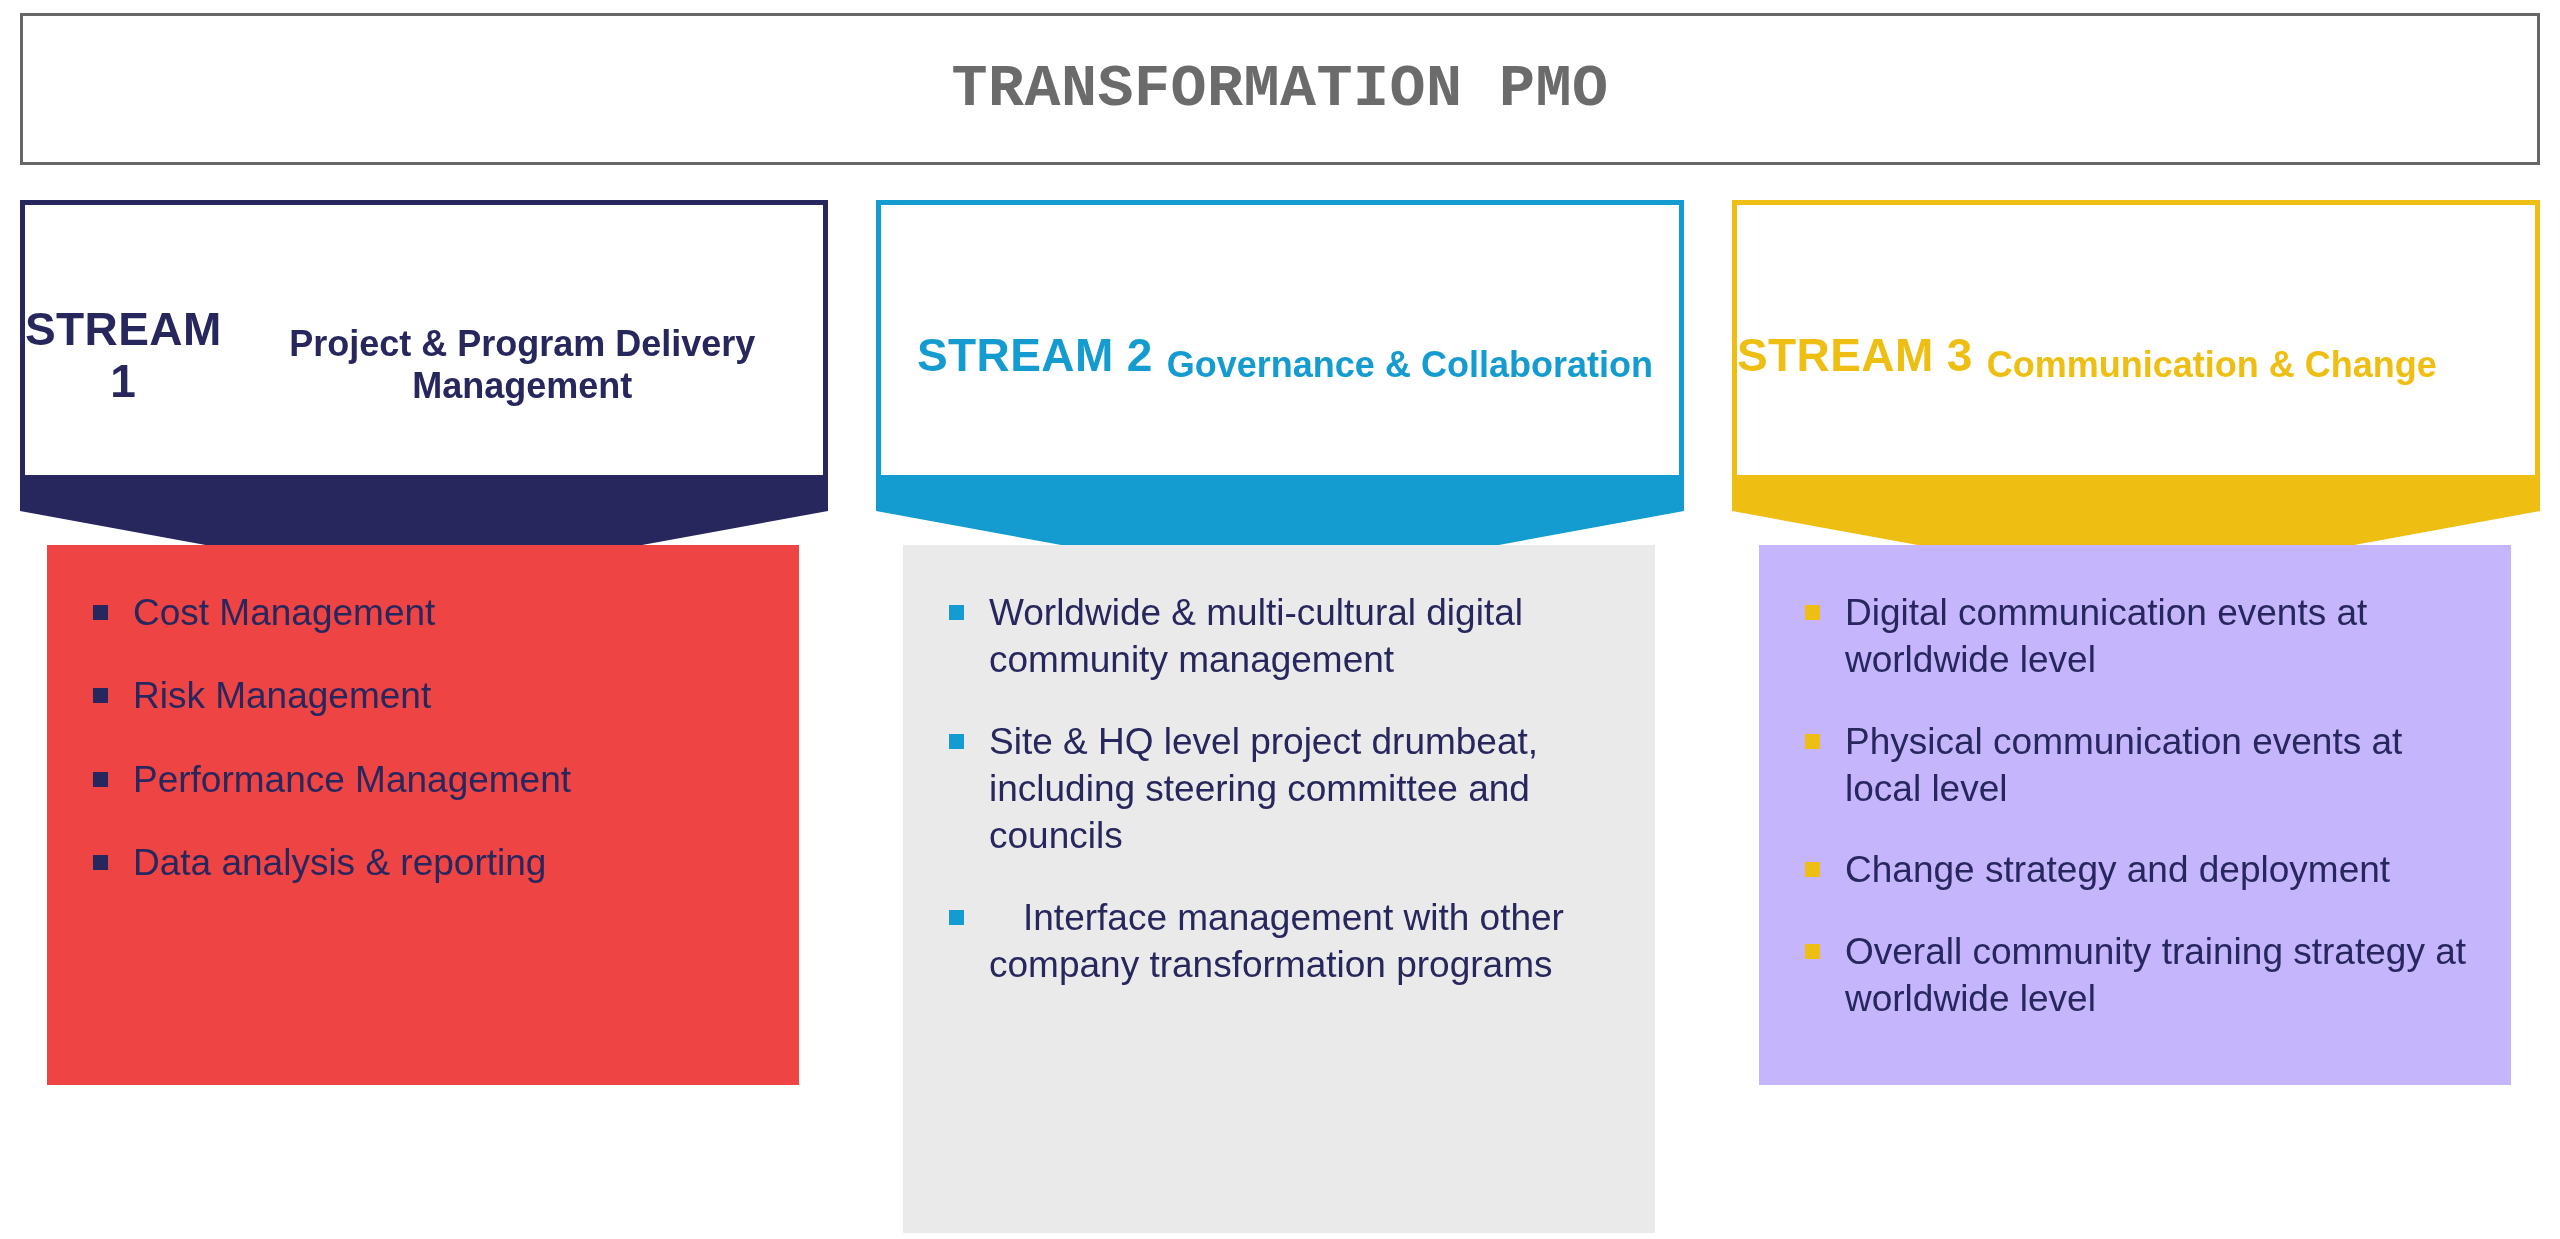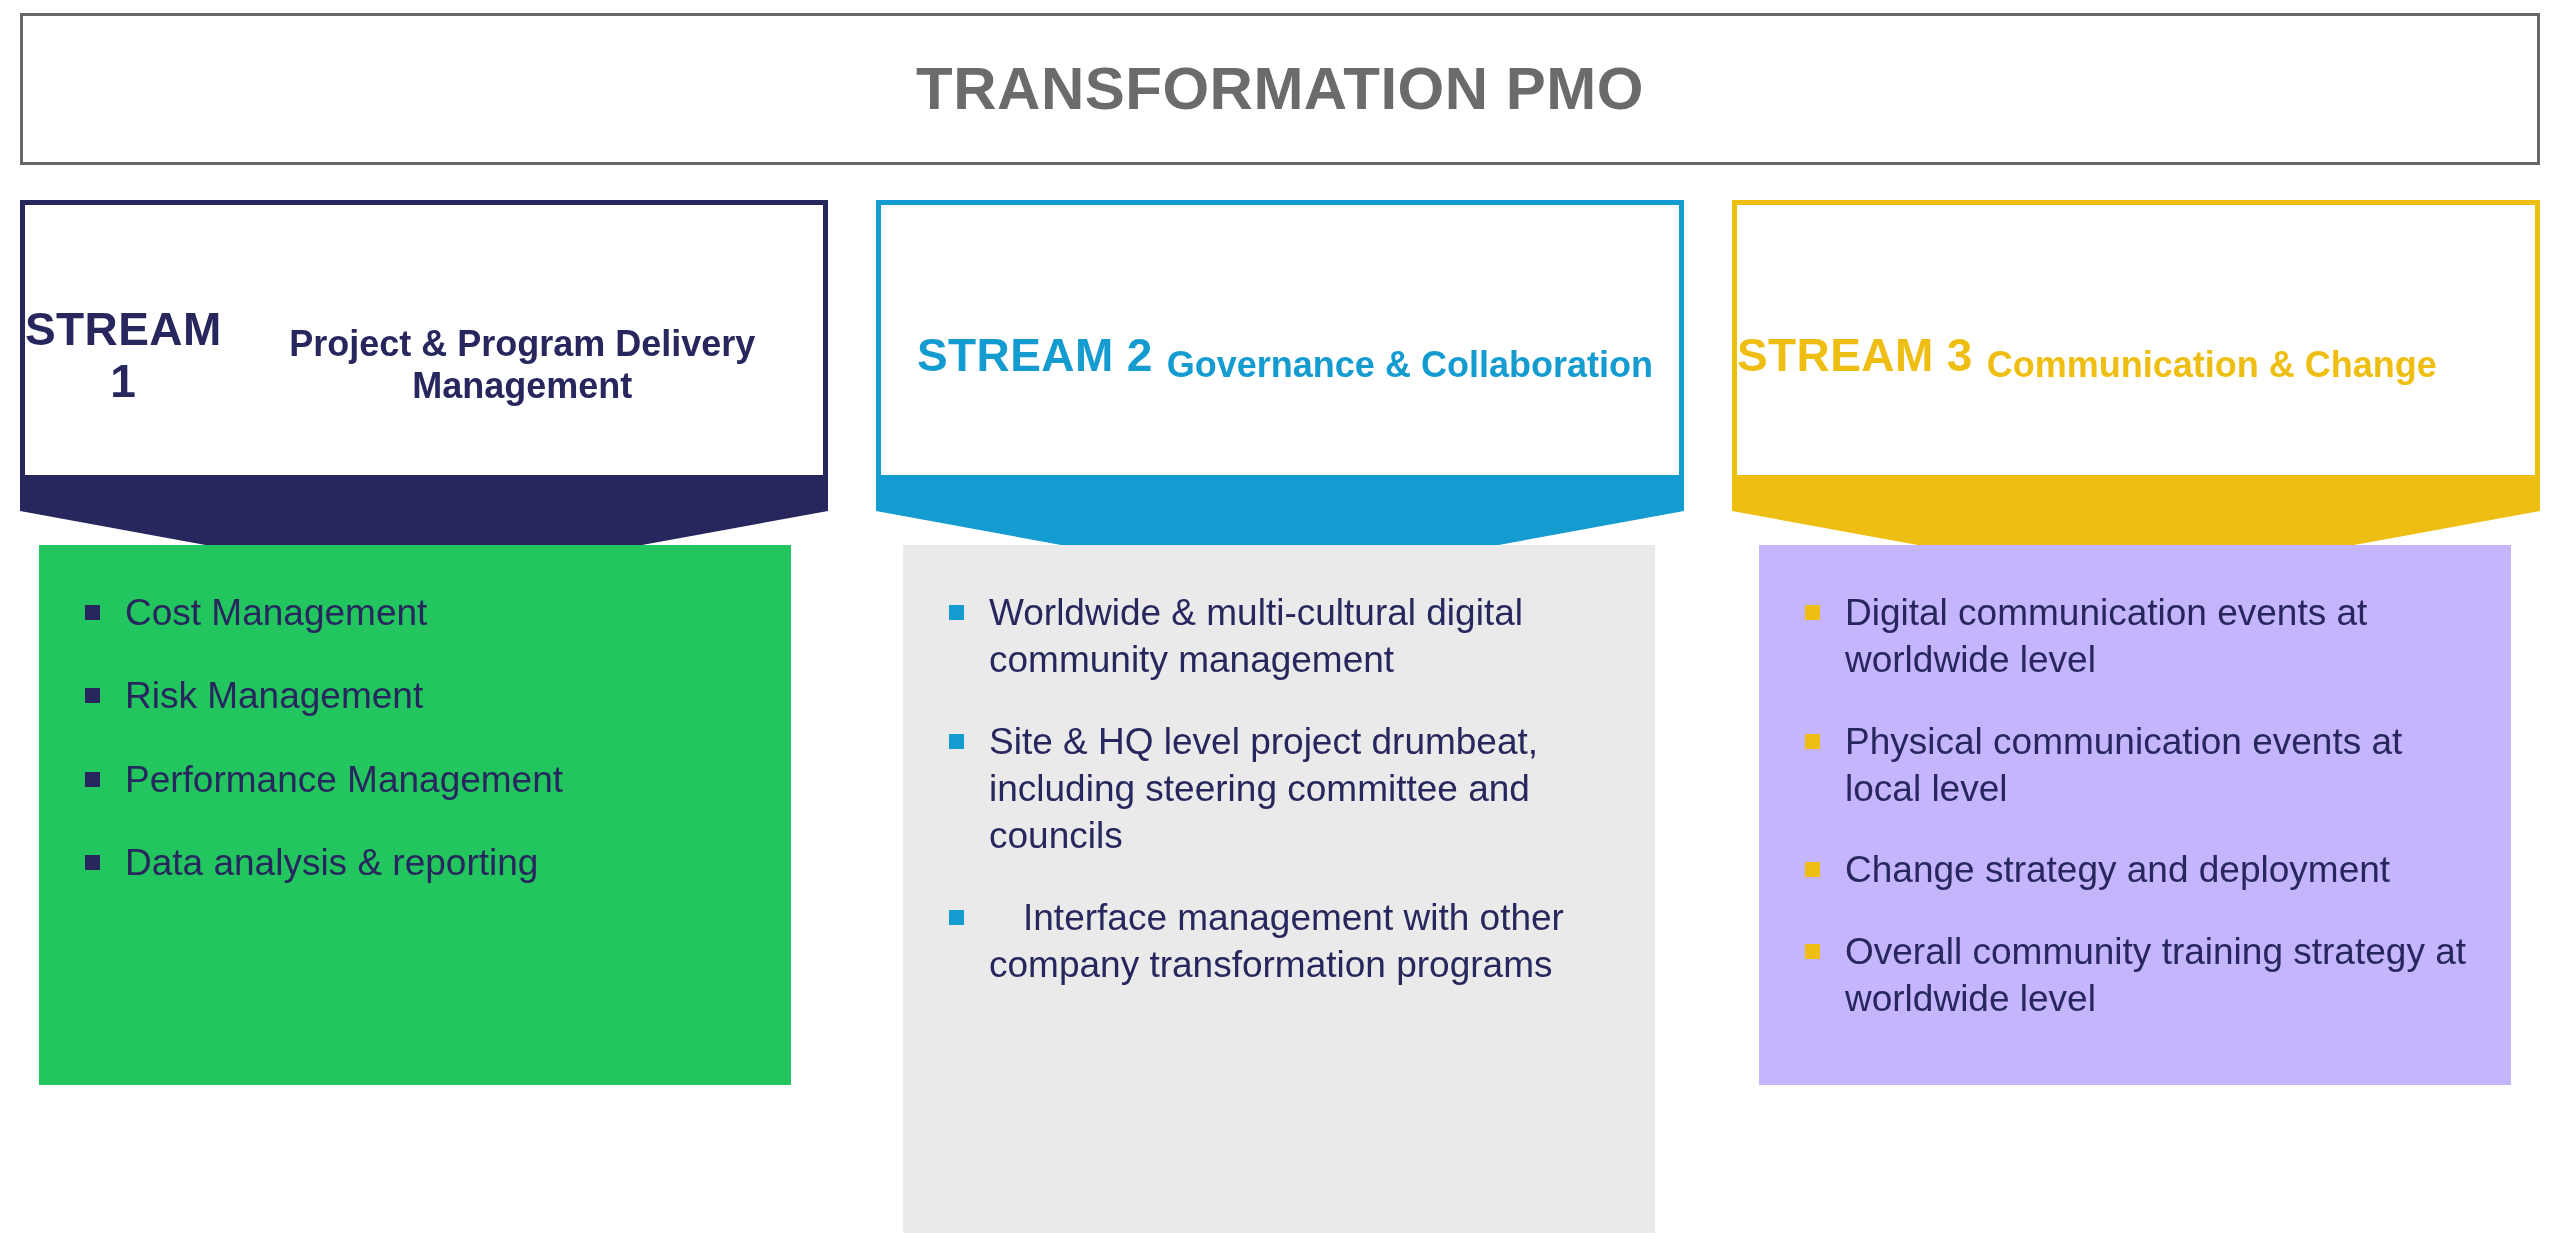--- a/index.html
+++ b/index.html
@@ -30,20 +30,21 @@
     justify-content: center;
   }
   .title-text {
     font-size: 60px;
     font-weight: bold;
     color: #6b6b6b;
     letter-spacing: 0.5px;
     text-align: center;
     line-height: 1.1;
     white-space: nowrap;
+    font-family: Liberation Mono, monospace;
   }
 
   
   .columns {
     position: absolute;
     left: 0;
     top: 0;
     width: 2560px;
     height: 1239px;
   }
@@ -143,21 +144,21 @@
   <div class="stream s1" id="col-0" style="left:20px; width:808px;">
     <div class="head-wrap">
       <div class="head-box" style="border-color: rgb(39, 39, 94);">
         <div class="head-title" style="color: rgb(39, 39, 94);">STREAM 1</div>
         <div class="head-sub" style="color: rgb(39, 39, 94);">Project &amp; Program Delivery Management</div>
       </div>
       <svg class="chevron" viewBox="0 0 808 110" preserveAspectRatio="none">
         <polygon points="0,0 808,0 808,36 404,110 0,36" fill="#27275e"></polygon>
       </svg>
     </div>
-    <div class="body-panel" style="left: 19px; top: 345px; width: 752px; height: 540px; background: #22c55e;">
+    <div class="body-panel" style="left: 27px; top: 345px; width: 752px; height: 540px; background: #ef4444;">
       <ul class="bullets">
           <li><span class="bullet-marker" style="background: rgb(39, 39, 94);"></span><span style="color: rgb(39, 39, 94);">Cost Management</span></li>
           <li><span class="bullet-marker" style="background: rgb(39, 39, 94);"></span></li>
           <li><span class="bullet-marker" style="background: rgb(39, 39, 94);"></span><span style="color: rgb(39, 39, 94);">Risk Management</span></li>
           <li><span class="bullet-marker" style="background: rgb(39, 39, 94);"></span><span style="color: rgb(39, 39, 94);">Performance Management</span></li>
           <li><span class="bullet-marker" style="background: rgb(39, 39, 94);"></span><span style="color: rgb(39, 39, 94);">Data analysis &amp; reporting</span></li>
         </ul>
     </div>
   </div>
 

